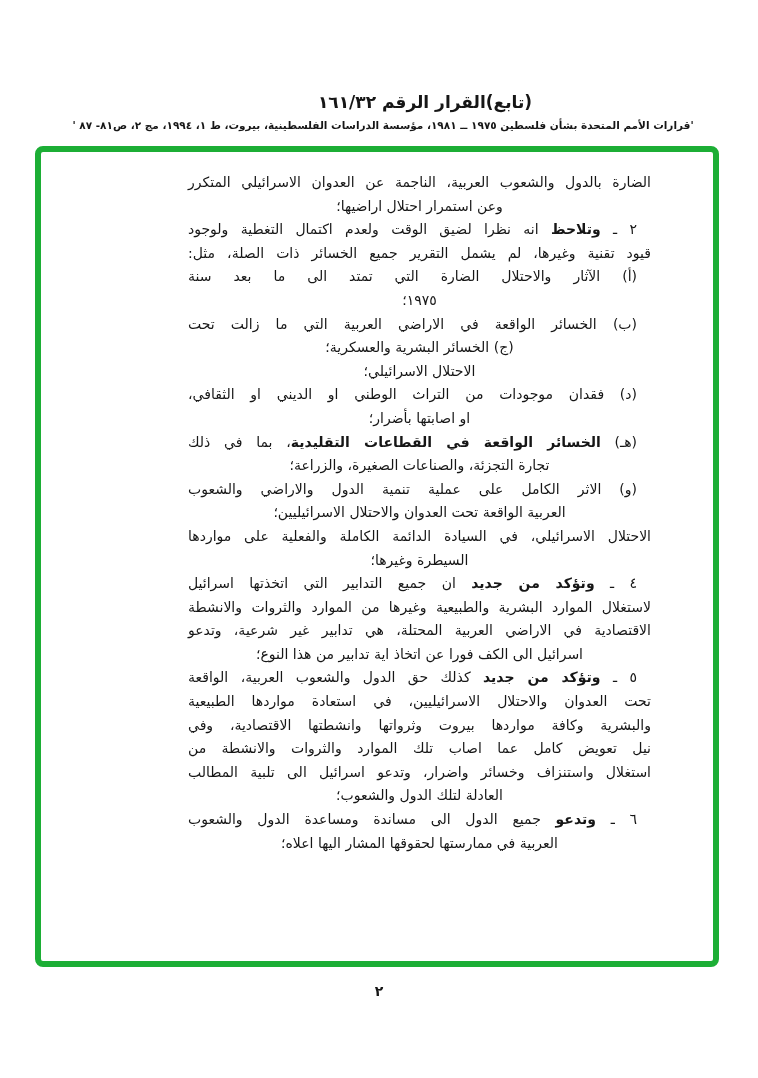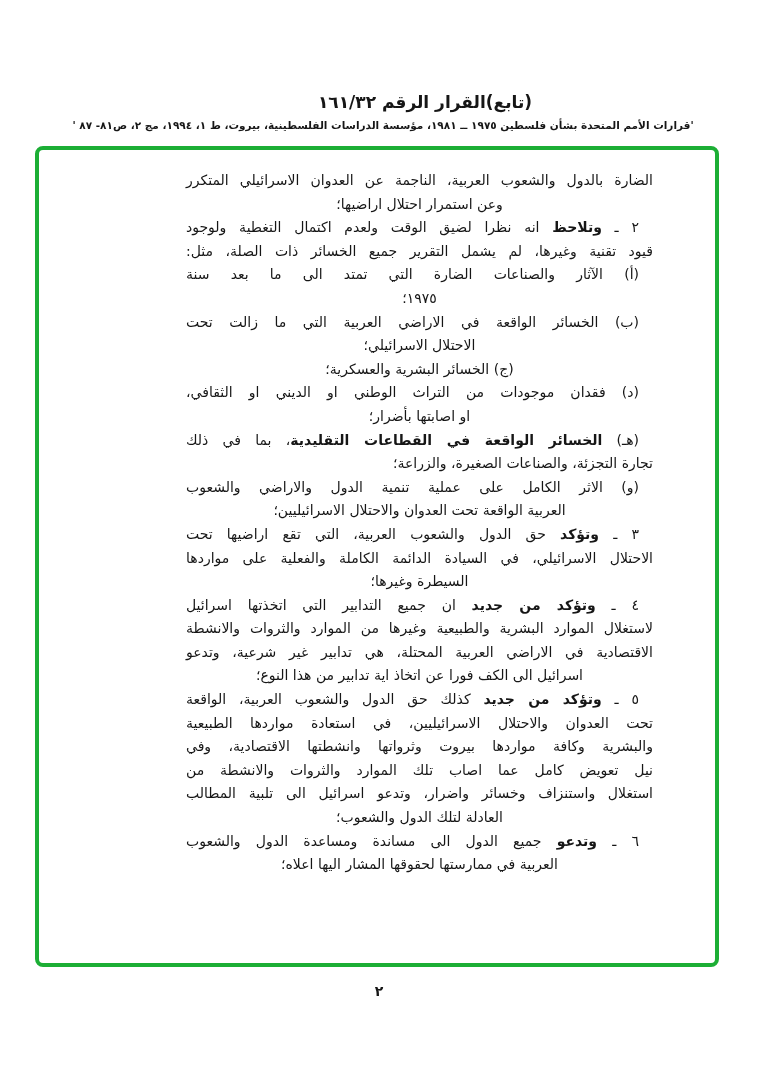--- a/index.html
+++ b/index.html
@@ -11,31 +11,31 @@
   .title{
     font-size:17px;font-weight:bold;letter-spacing:0;transform:translateX(46px);
     white-space:nowrap;
   }
   .source{
     margin-top:7px;font-size:10.5px;font-weight:bold;white-space:nowrap;
     transform:translateX(4px);
   }
   .frame{
     position:absolute;left:35px;top:146px;width:684px;height:821px;
-    box-sizing:border-box;border:4px solid #7f1d1d;border-radius:8px;background:#ffffff;
+    box-sizing:border-box;border:6px solid #7f1d1d;border-radius:8px;background:#ffffff;
   }
   .textcol{
     position:absolute;inset:0;direction:rtl;overflow:hidden;
     padding:19px 62px 0 147px;
     font-size:14px;line-height:23.6px;
   }
   .line{min-height:23.6px;}
   .line.j{text-align:justify;text-align-last:justify;}
   .line.c{text-align:center;}
-  .line.l{text-align:right;}
+  .line.l{text-align:center;}
   .line.ind{padding-right:14px;}
   .b{font-weight:bold;margin-top:11px;}
   .pagenum{
     position:absolute;top:983px;left:0;width:758px;text-align:center;
     font-size:14px;font-weight:bold;direction:rtl;
   }
 </style>
 </head>
 <body style="color: rgb(22, 22, 22);">
 
@@ -43,32 +43,31 @@
   <div class="title">(تابع)القرار الرقم ١٦١/٣٢</div>
   <div class="source">'قرارات الأمم المتحدة بشأن فلسطين ١٩٧٥ ــ ١٩٨١، مؤسسة الدراسات الفلسطينية، بيروت، ط ١، ١٩٩٤، مج ٢، ص٨١- ٨٧ '</div>
 </div>
 
 <div class="frame" style="border-color: rgb(28, 174, 53);">
   <div class="textcol" id="lines">
       <div class="line j"><span>الضارة بالدول والشعوب العربية، الناجمة عن العدوان الاسرائيلي المتكرر</span></div>
       <div class="line c"><span>وعن استمرار احتلال اراضيها؛</span></div>
       <div class="line j ind"><span>٢ ـ </span><span class="b">وتلاحظ</span><span> انه نظرا لضيق الوقت ولعدم اكتمال التغطية ولوجود</span></div>
       <div class="line j"><span>قيود تقنية وغيرها، لم يشمل التقرير جميع الخسائر ذات الصلة، مثل:</span></div>
-      <div class="line j ind"><span>(أ) الآثار والصناعات الضارة التي تمتد الى ما بعد سنة</span></div>
+      <div class="line j ind"><span>(أ) الآثار والاحتلال الضارة التي تمتد الى ما بعد سنة</span></div>
       <div class="line c"><span>١٩٧٥؛</span></div>
       <div class="line j ind"><span>(ب) الخسائر الواقعة في الاراضي العربية التي ما زالت تحت</span></div>
+      <div class="line c"><span>(ج) الخسائر البشرية والعسكرية؛</span></div>
       <div class="line c"><span>الاحتلال الاسرائيلي؛</span></div>
-      <div class="line c"><span>(ج) الخسائر البشرية والعسكرية؛</span></div>
       <div class="line j ind"><span>(د) فقدان موجودات من التراث الوطني او الديني او الثقافي،</span></div>
       <div class="line c"><span>او اصابتها بأضرار؛</span></div>
       <div class="line j ind"><span>(هـ) </span><span class="b">الخسائر الواقعة في القطاعات التقليدية</span><span>، بما في ذلك</span></div>
       <div class="line l"><span>تجارة التجزئة، والصناعات الصغيرة، والزراعة؛</span></div>
       <div class="line j ind"><span>(و) الاثر الكامل على عملية تنمية الدول والاراضي والشعوب</span></div>
       <div class="line c"><span>العربية الواقعة تحت العدوان والاحتلال الاسرائيليين؛</span></div>
-      <div class="line j ind"><span>٣ ـ </span><span class="b">وتؤكد</span><span> حق الدول والشعوب العربية، التي تقع اراضيها تحت</span></div>
       <div class="line j"><span>الاحتلال الاسرائيلي، في السيادة الدائمة الكاملة والفعلية على مواردها</span></div>
       <div class="line c"><span>السيطرة وغيرها؛</span></div>
       <div class="line j ind"><span>٤ ـ </span><span class="b">وتؤكد من جديد</span><span> ان جميع التدابير التي اتخذتها اسرائيل</span></div>
       <div class="line j"><span>لاستغلال الموارد البشرية والطبيعية وغيرها من الموارد والثروات والانشطة</span></div>
       <div class="line j"><span>الاقتصادية في الاراضي العربية المحتلة، هي تدابير غير شرعية، وتدعو</span></div>
       <div class="line c"><span>اسرائيل الى الكف فورا عن اتخاذ اية تدابير من هذا النوع؛</span></div>
       <div class="line j ind"><span>٥ ـ </span><span class="b">وتؤكد من جديد</span><span> كذلك حق الدول والشعوب العربية، الواقعة</span></div>
       <div class="line j"><span>تحت العدوان والاحتلال الاسرائيليين، في استعادة مواردها الطبيعية</span></div>
       <div class="line j"><span>والبشرية وكافة مواردها بيروت وثرواتها وانشطتها الاقتصادية، وفي</span></div>
       <div class="line j"><span>نيل تعويض كامل عما اصاب تلك الموارد والثروات والانشطة من</span></div>

